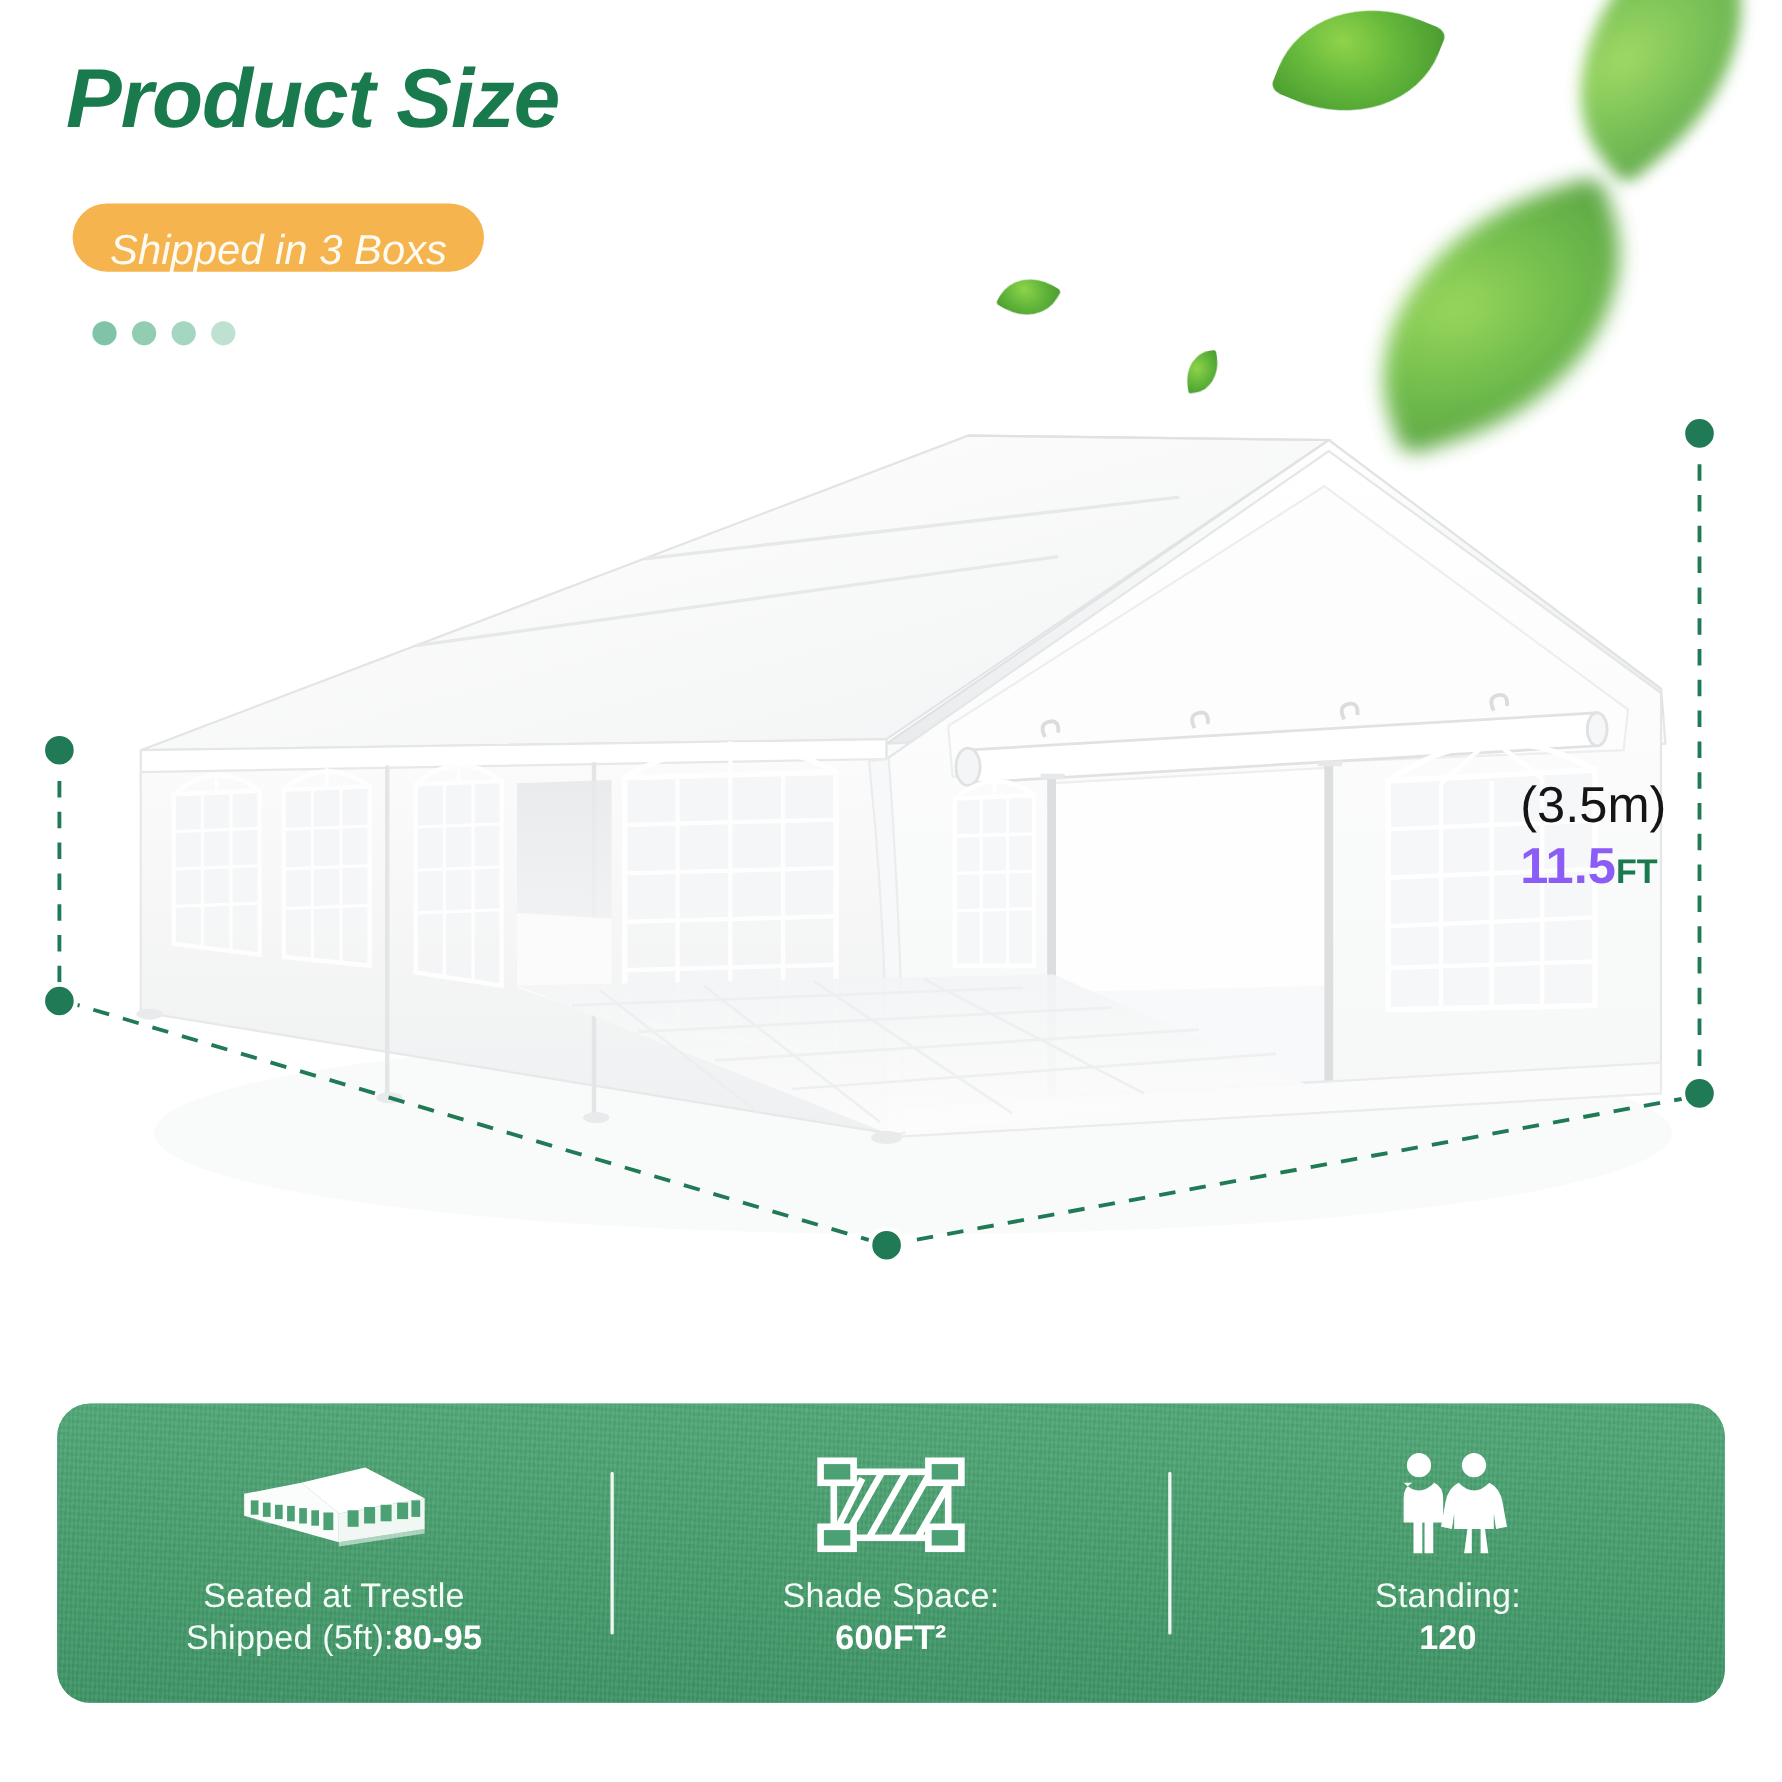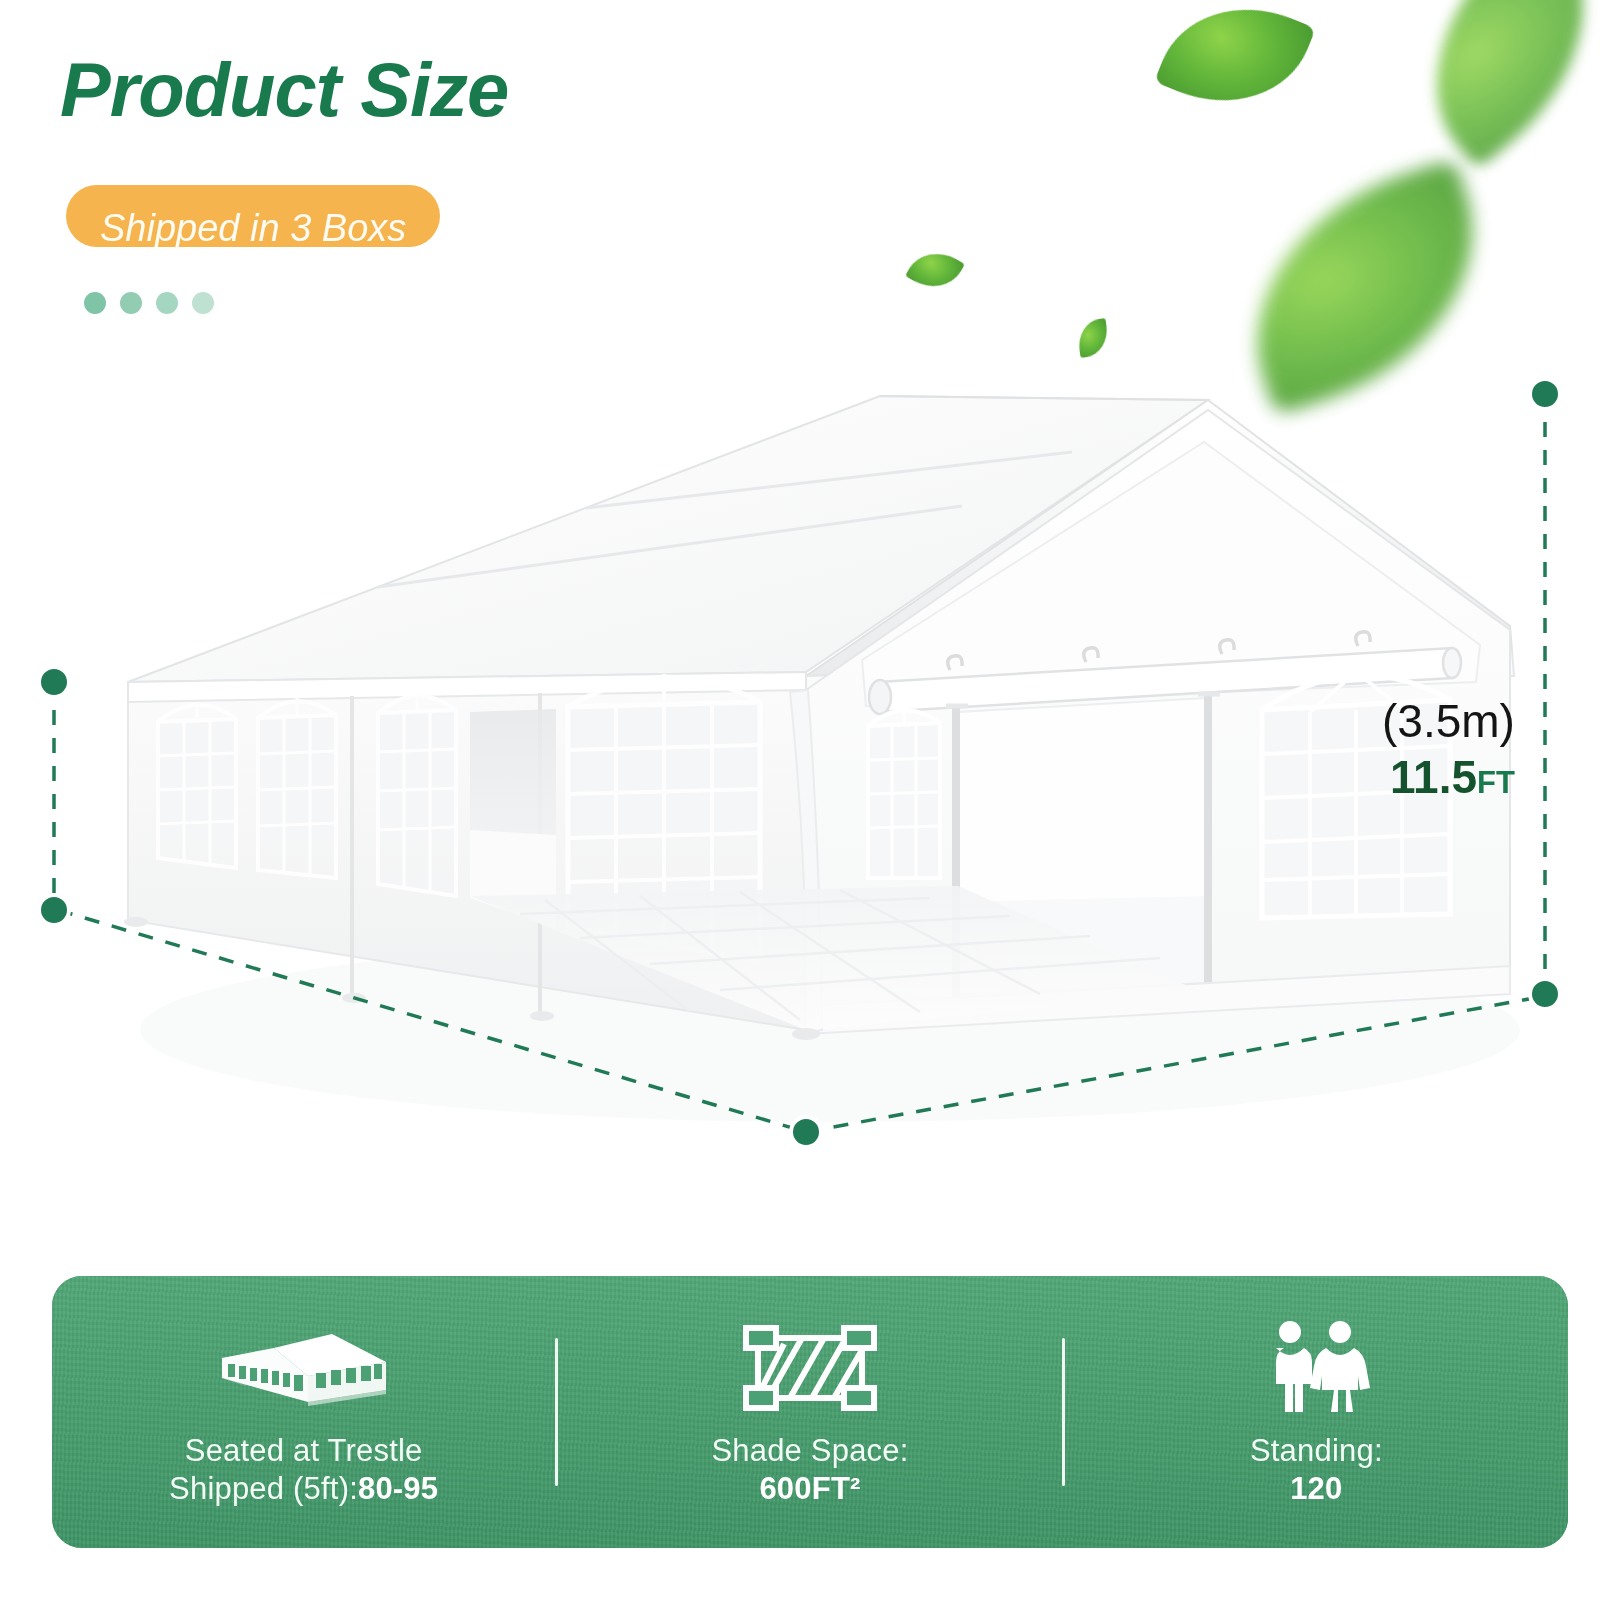--- a/index.html
+++ b/index.html
@@ -41,25 +41,25 @@
     background:radial-gradient(ellipse at 35% 40%, #8fd34a 0%, #62b63a 45%, #3f8f2c 100%);
     border-radius:80% 8% 80% 8%;
   }
 
   
   #stage { position:absolute; left:0; top:330px; width:1620px; height:920px; }
   #tent-svg { position:absolute; left:0; top:0; }
 
   
   .dim { position:absolute; white-space:nowrap; line-height:1; }
-  .dim .ft  { color:#14532d; font-weight:700; }
+  .dim .ft  { color:#8b5cf6; font-weight:700; }
   .dim .ftu { color:#187a4d; font-weight:700; }
   .dim .m   { color:#151515; font-weight:400; }
 
-  #dim-height { left:1382px; top:368px; text-align:right; }
+  #dim-height { left:1382px; top:378px; }
   #dim-height .m  { font-size:46px; display:block; }
   #dim-height .l2 { display:block; margin-top:10px; }
   #dim-height .ft { font-size:46px; }
   #dim-height .ftu{ font-size:31px; }
 
   #dim-side { left:8px; top:770px; }
   #dim-side .l1 { display:block; }
   #dim-side .ft { font-size:46px; }
   #dim-side .ftu{ font-size:31px; }
   #dim-side .m  { font-size:46px; display:block; margin-top:14px; margin-left:52px; }

